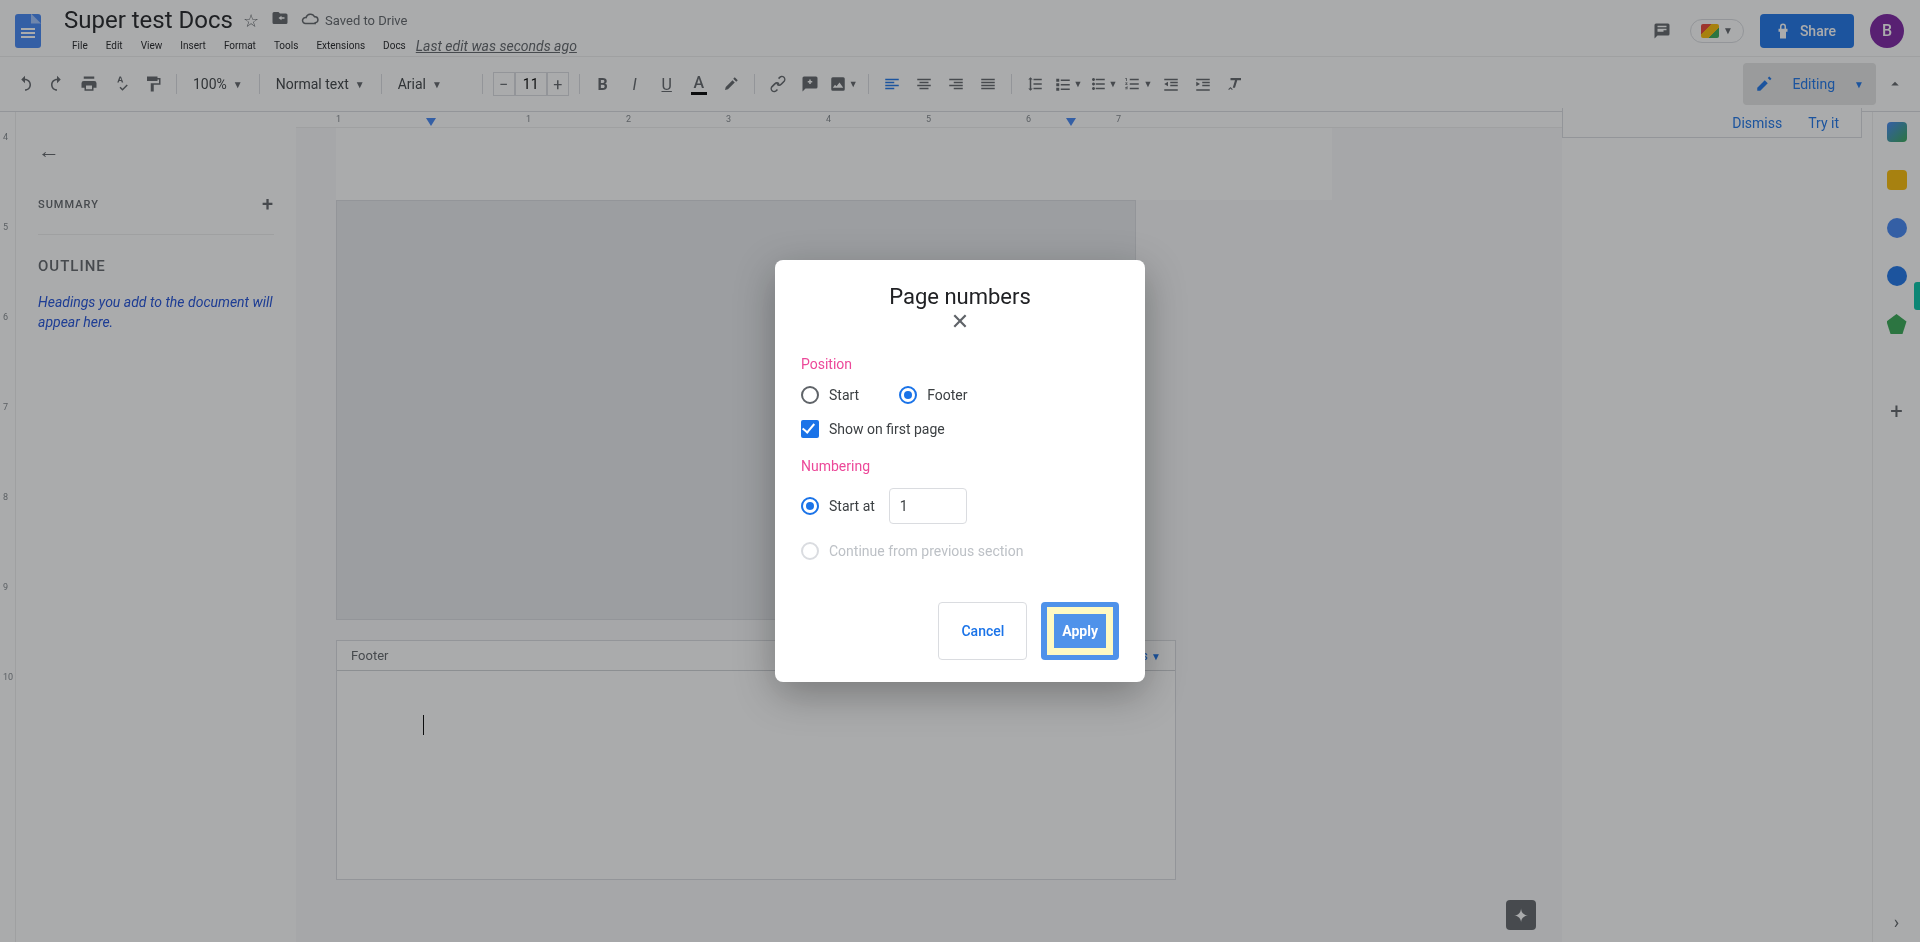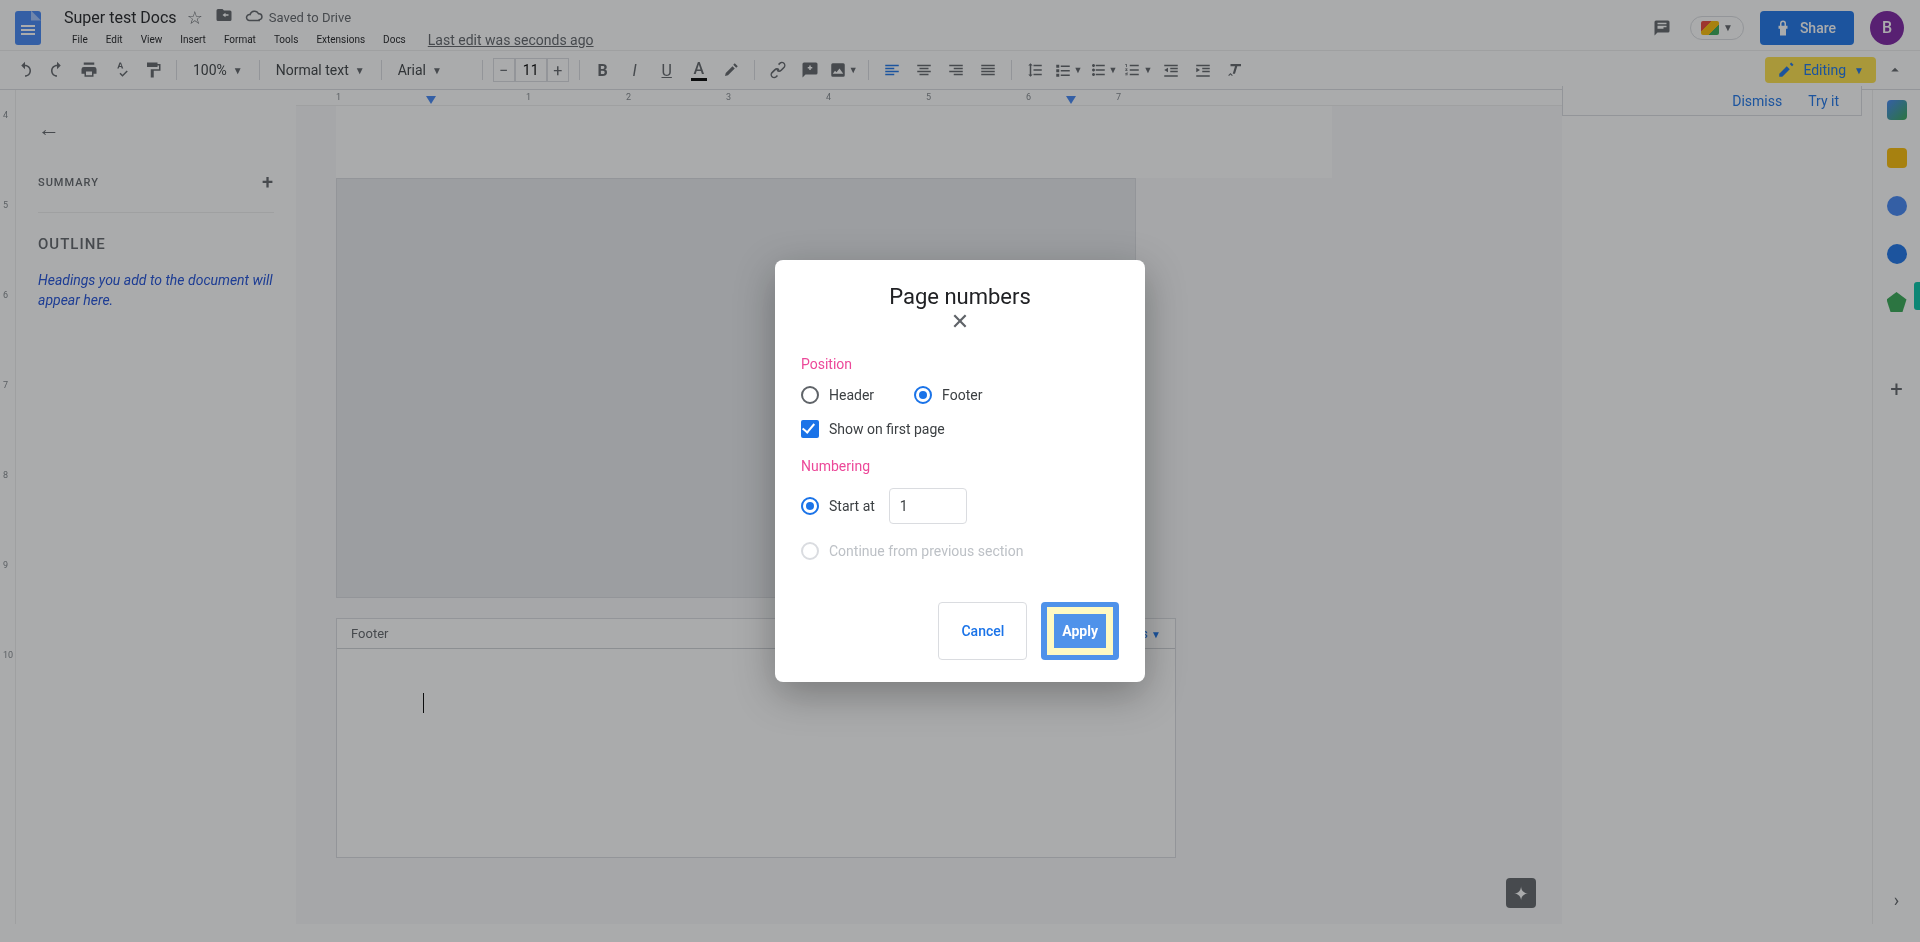--- a/index.html
+++ b/index.html
@@ -14,27 +14,27 @@
     width: 40px; height: 40px; border-radius: 50%; display: flex; align-items: center; justify-content: center;
   }
   .docs-logo .sheet {
     width: 26px; height: 34px; background: #4285f4; border-radius: 3px; position: relative;
   }
   .docs-logo .sheet::before { content: ""; position: absolute; right: 0; top: 0; width: 10px; height: 10px; background: #a0c3ff; clip-path: polygon(0 0, 100% 100%, 0 100%); }
   .docs-logo .sheet::after { content: ""; position: absolute; left: 6px; top: 14px; width: 14px; height: 2px; background: #fff; box-shadow: 0 4px 0 #fff, 0 8px 0 #fff; }
 
   .title-block { flex: 0 0 auto; }
   .title-row { display: flex; align-items: center; gap: 10px; }
-  .doc-title { font-size: 16px; color: #202124; text-align: right; }
+  .doc-title { font-size: 24px; color: #202124; text-align: right; }
   .title-icons { display: flex; gap: 12px; color: #5f6368; font-size: 18px; align-items: center; }
   .saved { display: flex; align-items: center; gap: 6px; font-size: 13px; color: #5f6368; }
 
   .menu-row { display: flex; align-items: center; gap: 2px; margin-top: 2px; }
   .menu-item { font-size: 10px; color: #202124; padding: 4px 8px; border-radius: 4px; }
-  .last-edit { margin-left: 12px; font-size: 14px; color: #5f6368; text-decoration: underline; }
+  .last-edit { margin-left: 0; font-size: 14px; color: #5f6368; text-decoration: underline; font-style: italic; }
 
   .header-right { margin-left: auto; display: flex; align-items: center; gap: 16px; }
   .hdr-icon { width: 24px; height: 24px; color: #5f6368; display: flex; align-items: center; justify-content: center; cursor: pointer; }
   .meet-pill { border: 1px solid #dadce0; border-radius: 20px; padding: 4px 10px; display: flex; align-items: center; gap: 4px; }
   .meet-sq { width: 18px; height: 14px; position: relative; }
   .meet-sq::before { content: ""; position: absolute; inset: 0; background: linear-gradient(135deg,#ea4335 0 33%,#fbbc04 33% 66%,#34a853 66% 100%); border-radius: 2px; }
   .share-btn {
     background: #1a73e8; color: #fff; border-radius: 4px; padding: 8px 18px 8px 14px;
     display: flex; align-items: center; gap: 8px; font-size: 14px; font-weight: 500;
   }
@@ -49,22 +49,22 @@
   .tb-sep { width: 1px; height: 20px; background: #dadce0; margin: 0 4px; }
   .tb-select { display: flex; align-items: center; gap: 6px; font-size: 14px; color: #3c4043; padding: 0 6px; }
   .tb-select .caret { font-size: 10px; color: #5f6368; }
   .fontsize { display: flex; align-items: center; }
   .fontsize .box { width: 32px; height: 24px; border: 1px solid #dadce0; text-align: center; font-size: 14px; display: flex; align-items: center; justify-content: center; }
   .fontsize .pm { width: 22px; height: 24px; border: 1px solid #dadce0; display: flex; align-items: center; justify-content: center; color: #5f6368; }
   .text-color { display: flex; flex-direction: column; align-items: center; }
   .text-color .bar { width: 16px; height: 3px; background: #000; }
   .align-active { color: #1a73e8; }
   .editing-pill {
-    margin-left: auto; display: flex; align-items: center; gap: 8px;
-    background: #fde047; color: #1a73e8; border-radius: 4px; padding: 4px 12px; font-size: 14px;
+    margin-left: auto; display: flex; align-items: center; gap: 19px;
+    background: #e5e5e5; color: #1a73e8; border-radius: 4px; padding: 12px 12px; font-size: 14px;
   }
   .collapse-btn { width: 26px; height: 26px; display: flex; align-items: center; justify-content: center; color: #5f6368; }
 
   
   .workspace { display: flex; height: calc(100% - 108px); }
   .left-ruler { width: 16px; background: #fff; border-right: 1px solid #eee; position: relative; color: #80868b; font-size: 9px; }
   .left-ruler span { position: absolute; left: 3px; transform: rotate(0deg); }
 
   .outline-panel {
     width: 280px; padding: 26px 22px; color: #5f6368;
@@ -475,21 +475,21 @@
 <div class="dialog">
   <div class="dlg-head">
     <span class="dlg-title">Page numbers</span>
     <span class="dlg-close">✕</span>
   </div>
 
   <div class="dlg-section-label">Position</div>
   <div class="radio-row">
     <label class="radio">
       <span class="dot"></span>
-        <span>Header</span>
+        <span>Start</span>
     </label>
     <label class="radio selected">
       <span class="dot"></span>
         <span>Footer</span>
     </label>
   </div>
   <label class="check-row">
     <span class="check-box"></span>
       <span>Show on first page</span>
   </label>

